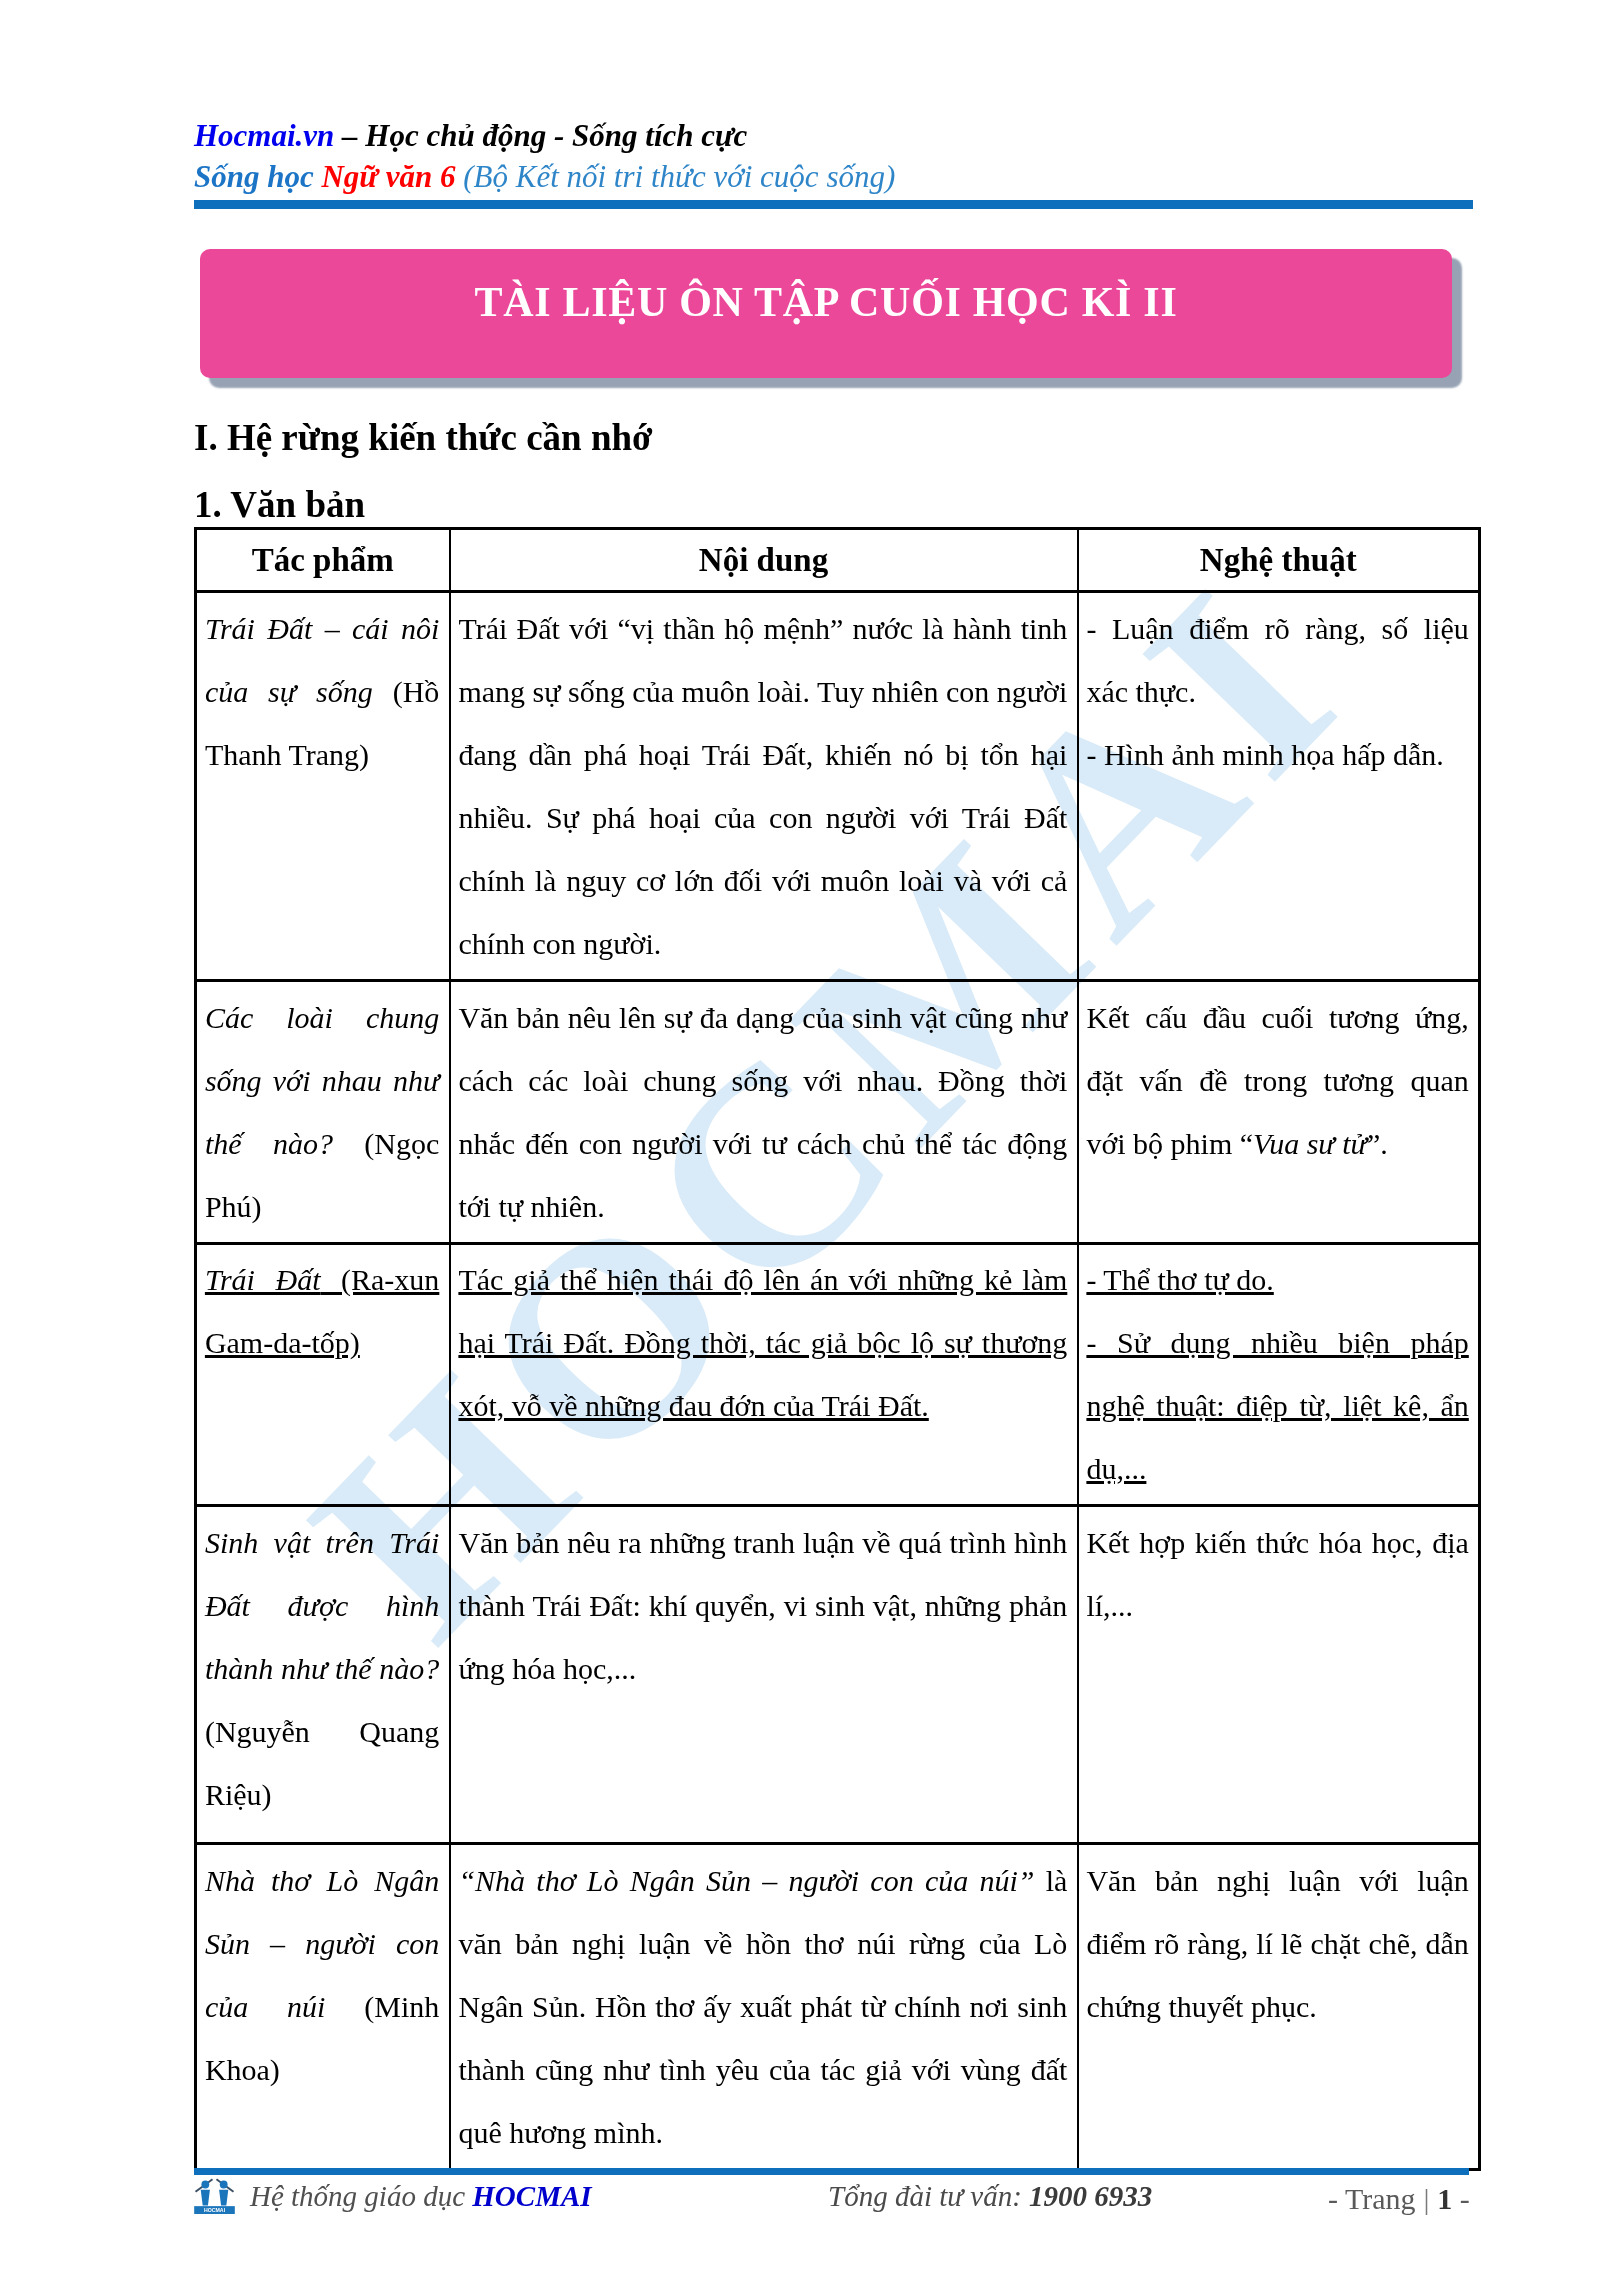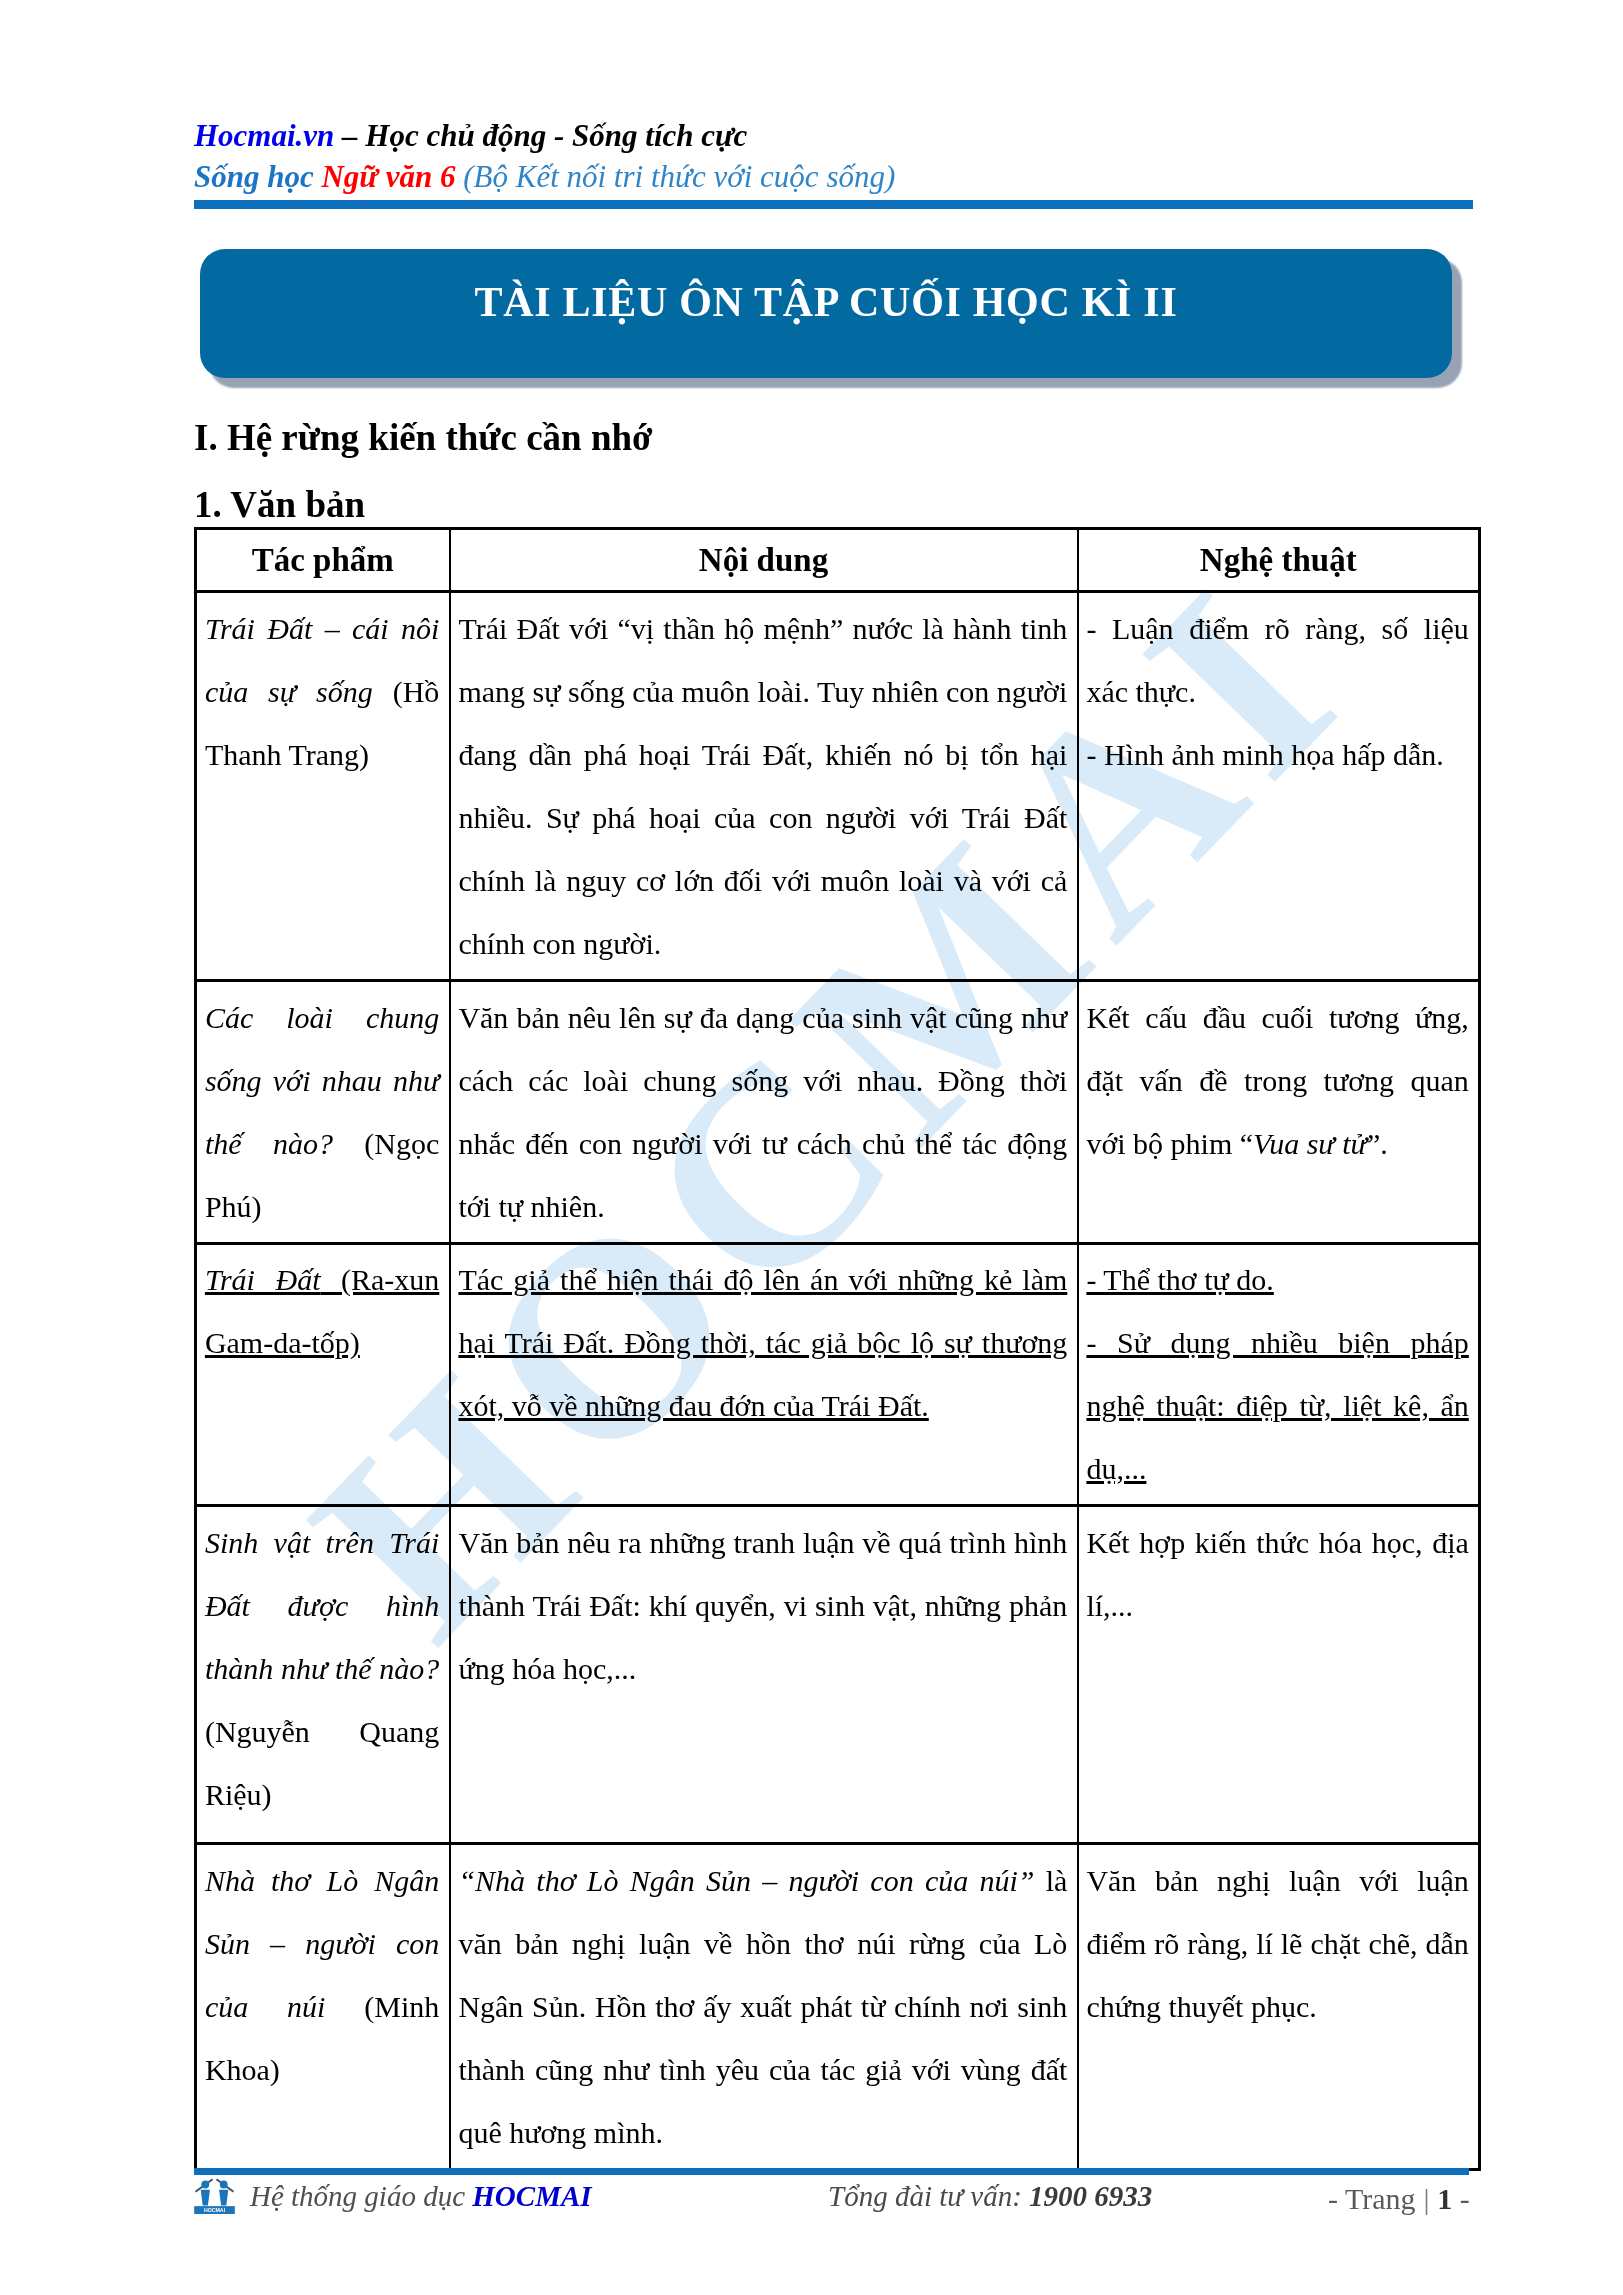--- a/index.html
+++ b/index.html
@@ -18,22 +18,22 @@
   
   .hdr{position:absolute;left:194px;top:115px;width:1284px;font-size:31px;font-style:italic;line-height:41px;}
   .hdr .brand{color:#0000ee;font-weight:bold;}
   .hdr .tagline{color:#000;font-weight:bold;}
   .hdr .course-prefix{color:#1b74c5;font-weight:bold;}
   .hdr .course-subject{color:#fe0000;font-weight:bold;}
   .hdr .course-suffix{color:#2e85c8;}
   .hdr-rule{position:absolute;left:194px;top:200px;width:1279px;height:8.5px;background:#0e70bd;}
   
   .banner{
-    position:absolute;left:200px;top:249px;width:1252px;height:129px;border-radius:25px;
-    background:#0369a1;box-shadow:9.2px 9.2px 2px #97a3b4;
+    position:absolute;left:200px;top:249px;width:1252px;height:129px;border-radius:10px;
+    background:#ec4899;box-shadow:9.2px 9.2px 2px #97a3b4;
     display:flex;align-items:center;justify-content:center;padding-bottom:0;box-sizing:border-box;
   }
   .banner .t{color:#ffffff;font-weight:bold;font-size:42px;letter-spacing:0.7px;transform:translateY(-11.8px);}
   
   .h-knowledge{position:absolute;left:194px;top:416px;font-size:37px;font-weight:bold;}
   .h-vanban{position:absolute;left:194px;top:483px;font-size:37px;font-weight:bold;}
   
   table.works{
     position:absolute;left:194px;top:527px;width:1284px;table-layout:fixed;
     border-collapse:collapse;border:3.9px solid #000;background:transparent;

